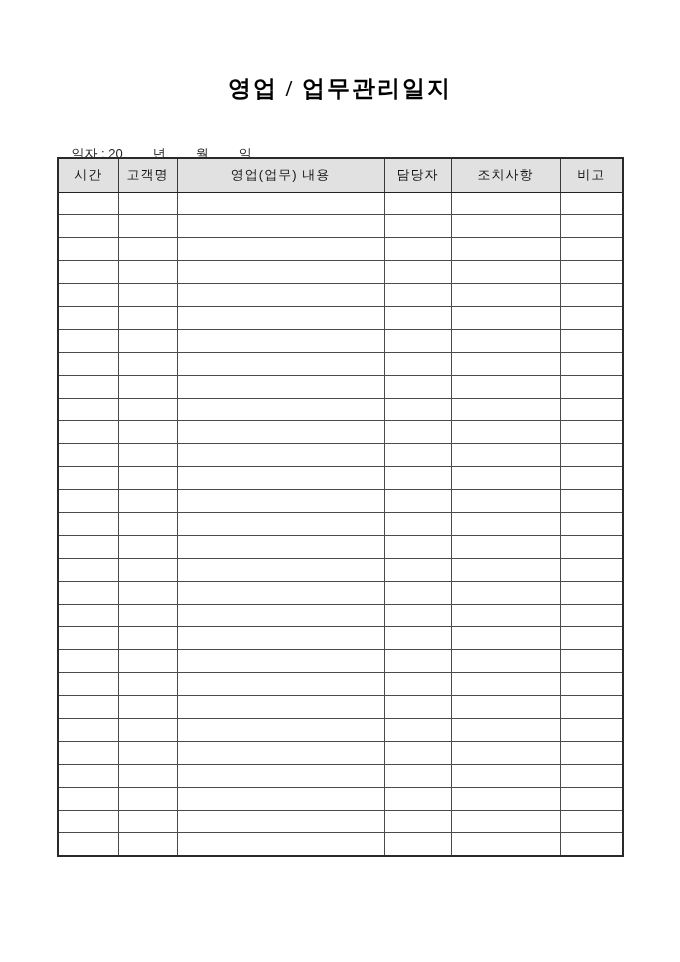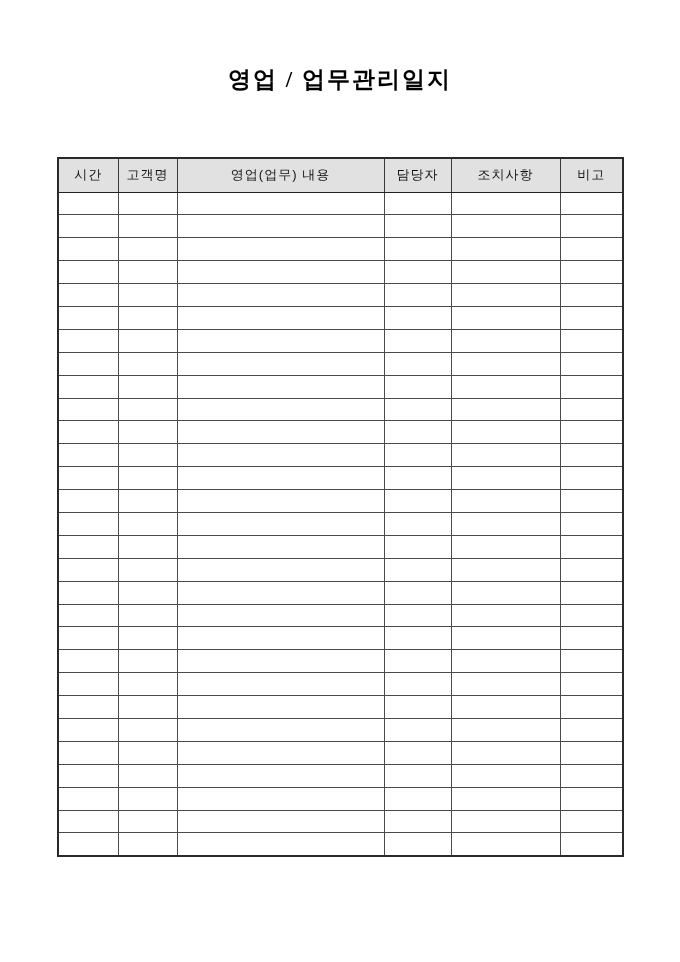--- a/index.html
+++ b/index.html
@@ -9,21 +9,21 @@
   }
   .page {
     position: relative;
     width: 680px;
     height: 962px;
     background: #ffffff;
     overflow: hidden;
   }
   .doc-title {
     position: absolute;
-    top: 64px;
+    top: 73px;
     left: 0;
     width: 100%;
     text-align: center;
     font-family: "Liberation Serif", "DejaVu Serif", serif;
     font-weight: bold;
     font-size: 23px;
     letter-spacing: 2px;
     color: #000000;
     white-space: pre;
   }
@@ -79,20 +79,23 @@
   }
   table.log-table tbody tr:nth-child(even) td { border-top-color: #8a8a8a; }
 </style>
 </head>
 <body>
 
 <div class="page">
 
   <div class="doc-title">영업 / 업무관리일지</div>
 
+  <div class="date-line">
+    <span>일자 : 20</span><span class="unit">년</span><span class="unit">월</span><span class="unit">일</span>
+  </div>
 
   <table class="log-table">
     <colgroup>
       <col class="c1">
         <col class="c2">
         <col class="c3">
       <col class="c4">
         <col class="c5">
         <col class="c6">
     </colgroup>

